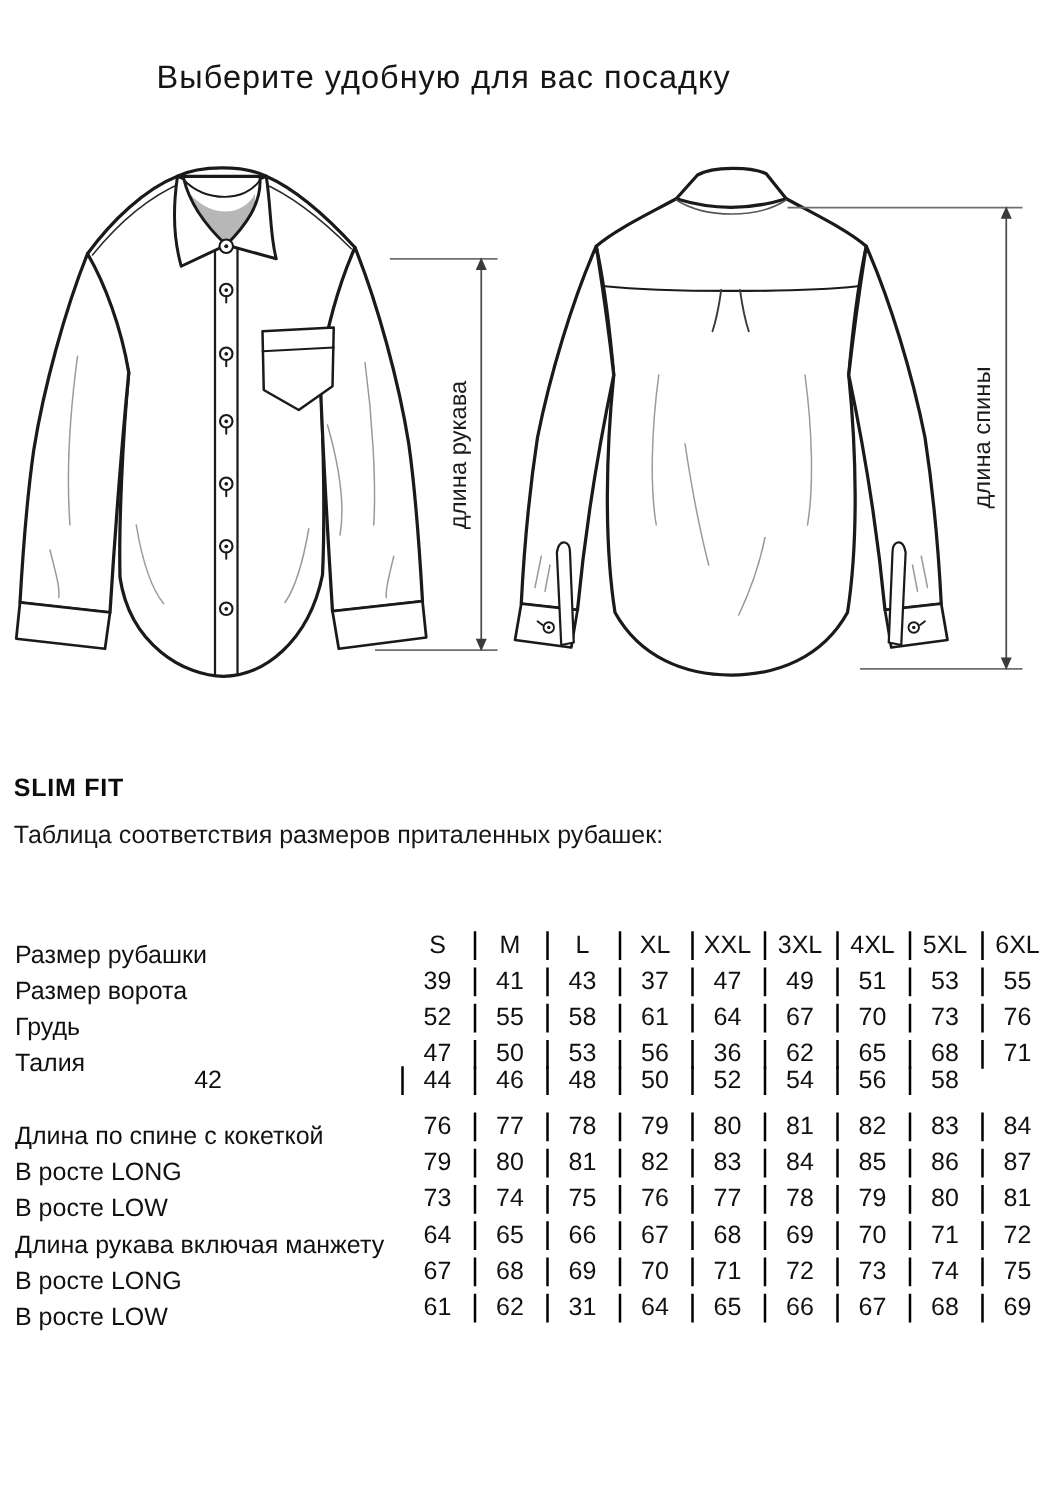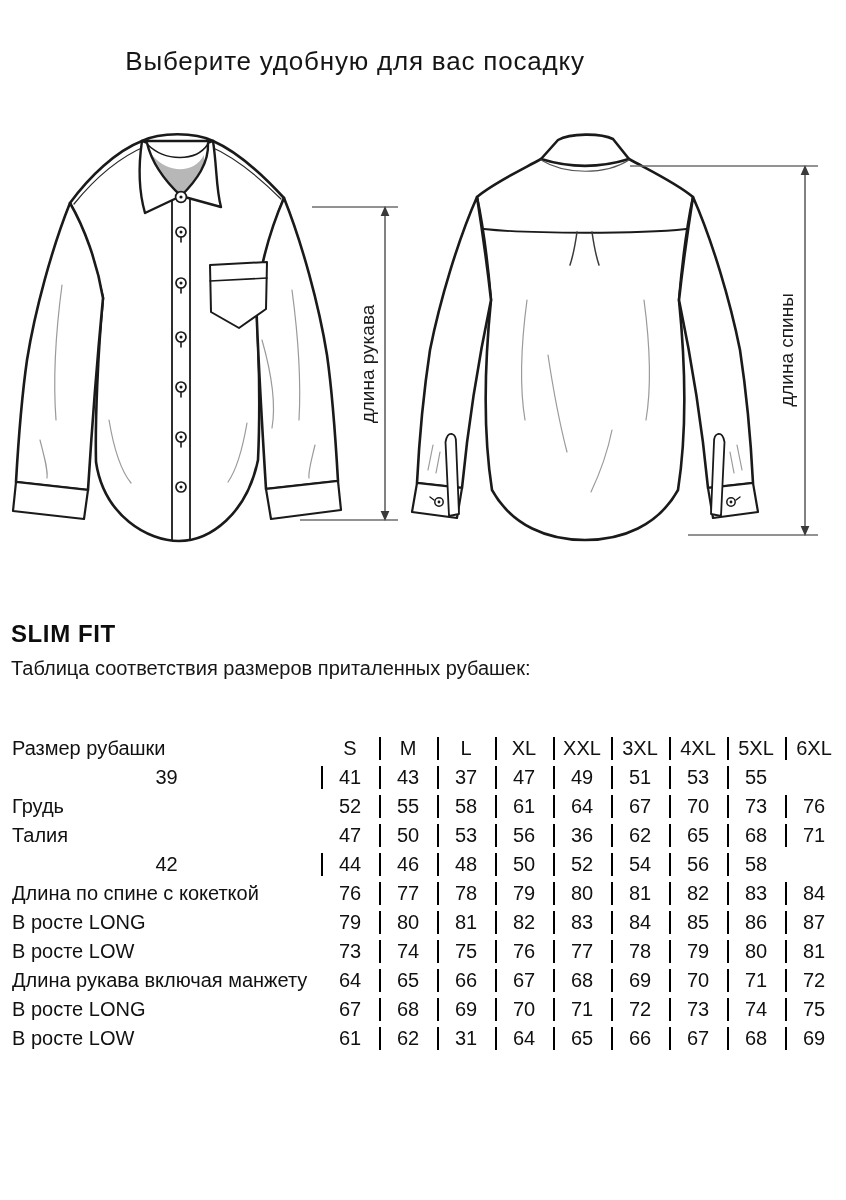--- a/index.html
+++ b/index.html
@@ -1,27 +1,27 @@
 <!DOCTYPE html>
 <html><head>
 <meta charset="utf-8">
 <style>
   html,body{margin:0;padding:0;background:#fff;}
   body{width:846px;height:1200px;position:relative;font-family:"Liberation Sans",sans-serif;color:#111;overflow:hidden;}
   .abs{position:absolute;}
   .page-title{top:46px;left:0;width:710px;text-align:center;font-size:26px;letter-spacing:0.8px;color:#151515;}
-  .fit-heading{top:620px;left:11px;font-size:24px;font-weight:900;letter-spacing:0.6px;color:#0d0d0d;}
+  .fit-heading{top:620px;left:11px;font-size:20px;font-weight:900;letter-spacing:0.6px;color:#0d0d0d;}
   .table-caption{top:657px;left:11px;font-size:20px;color:#161616;}
   .dim-label{font-size:19px;color:#1c1c1c;white-space:nowrap;transform:translate(-50%,-50%) rotate(-90deg);}
   .diagram-svg{top:110px;left:0;width:846px;height:470px;}
 
   .size-table{top:734px;left:12px;width:832px;}
   .trow{display:grid;grid-template-columns:309px repeat(9,58px);height:29px;align-items:center;}
   .tcell{font-size:20px;line-height:29px;height:29px;}
-  .tlabel{text-align:left;white-space:nowrap;}
+  .tlabel{text-align:left;white-space:nowrap;margin-top:16px;}
   .tval{text-align:center;position:relative;}
   .tval.divider::before{content:"";position:absolute;left:0;top:3px;bottom:3px;width:1.5px;background:#000;}
 </style>
 </head>
 <body>
 
 <div class="abs page-title">Выберите удобную для вас посадку</div>
 
 <svg class="abs diagram-svg" viewBox="0 110 846 470" aria-hidden="true">
 
@@ -159,20 +159,21 @@
       <div class="tcell tval divider">M</div>
       <div class="tcell tval divider">L</div>
       <div class="tcell tval divider">XL</div>
       <div class="tcell tval divider">XXL</div>
       <div class="tcell tval divider">3XL</div>
       <div class="tcell tval divider">4XL</div>
       <div class="tcell tval divider">5XL</div>
       <div class="tcell tval divider">6XL</div>
     </div>
     <div class="trow">
+      <div class="tcell tlabel">Размер ворота</div>
       <div class="tcell tval">39</div>
       <div class="tcell tval divider">41</div>
       <div class="tcell tval divider">43</div>
       <div class="tcell tval divider">37</div>
       <div class="tcell tval divider">47</div>
       <div class="tcell tval divider">49</div>
       <div class="tcell tval divider">51</div>
       <div class="tcell tval divider">53</div>
       <div class="tcell tval divider">55</div>
     </div>

